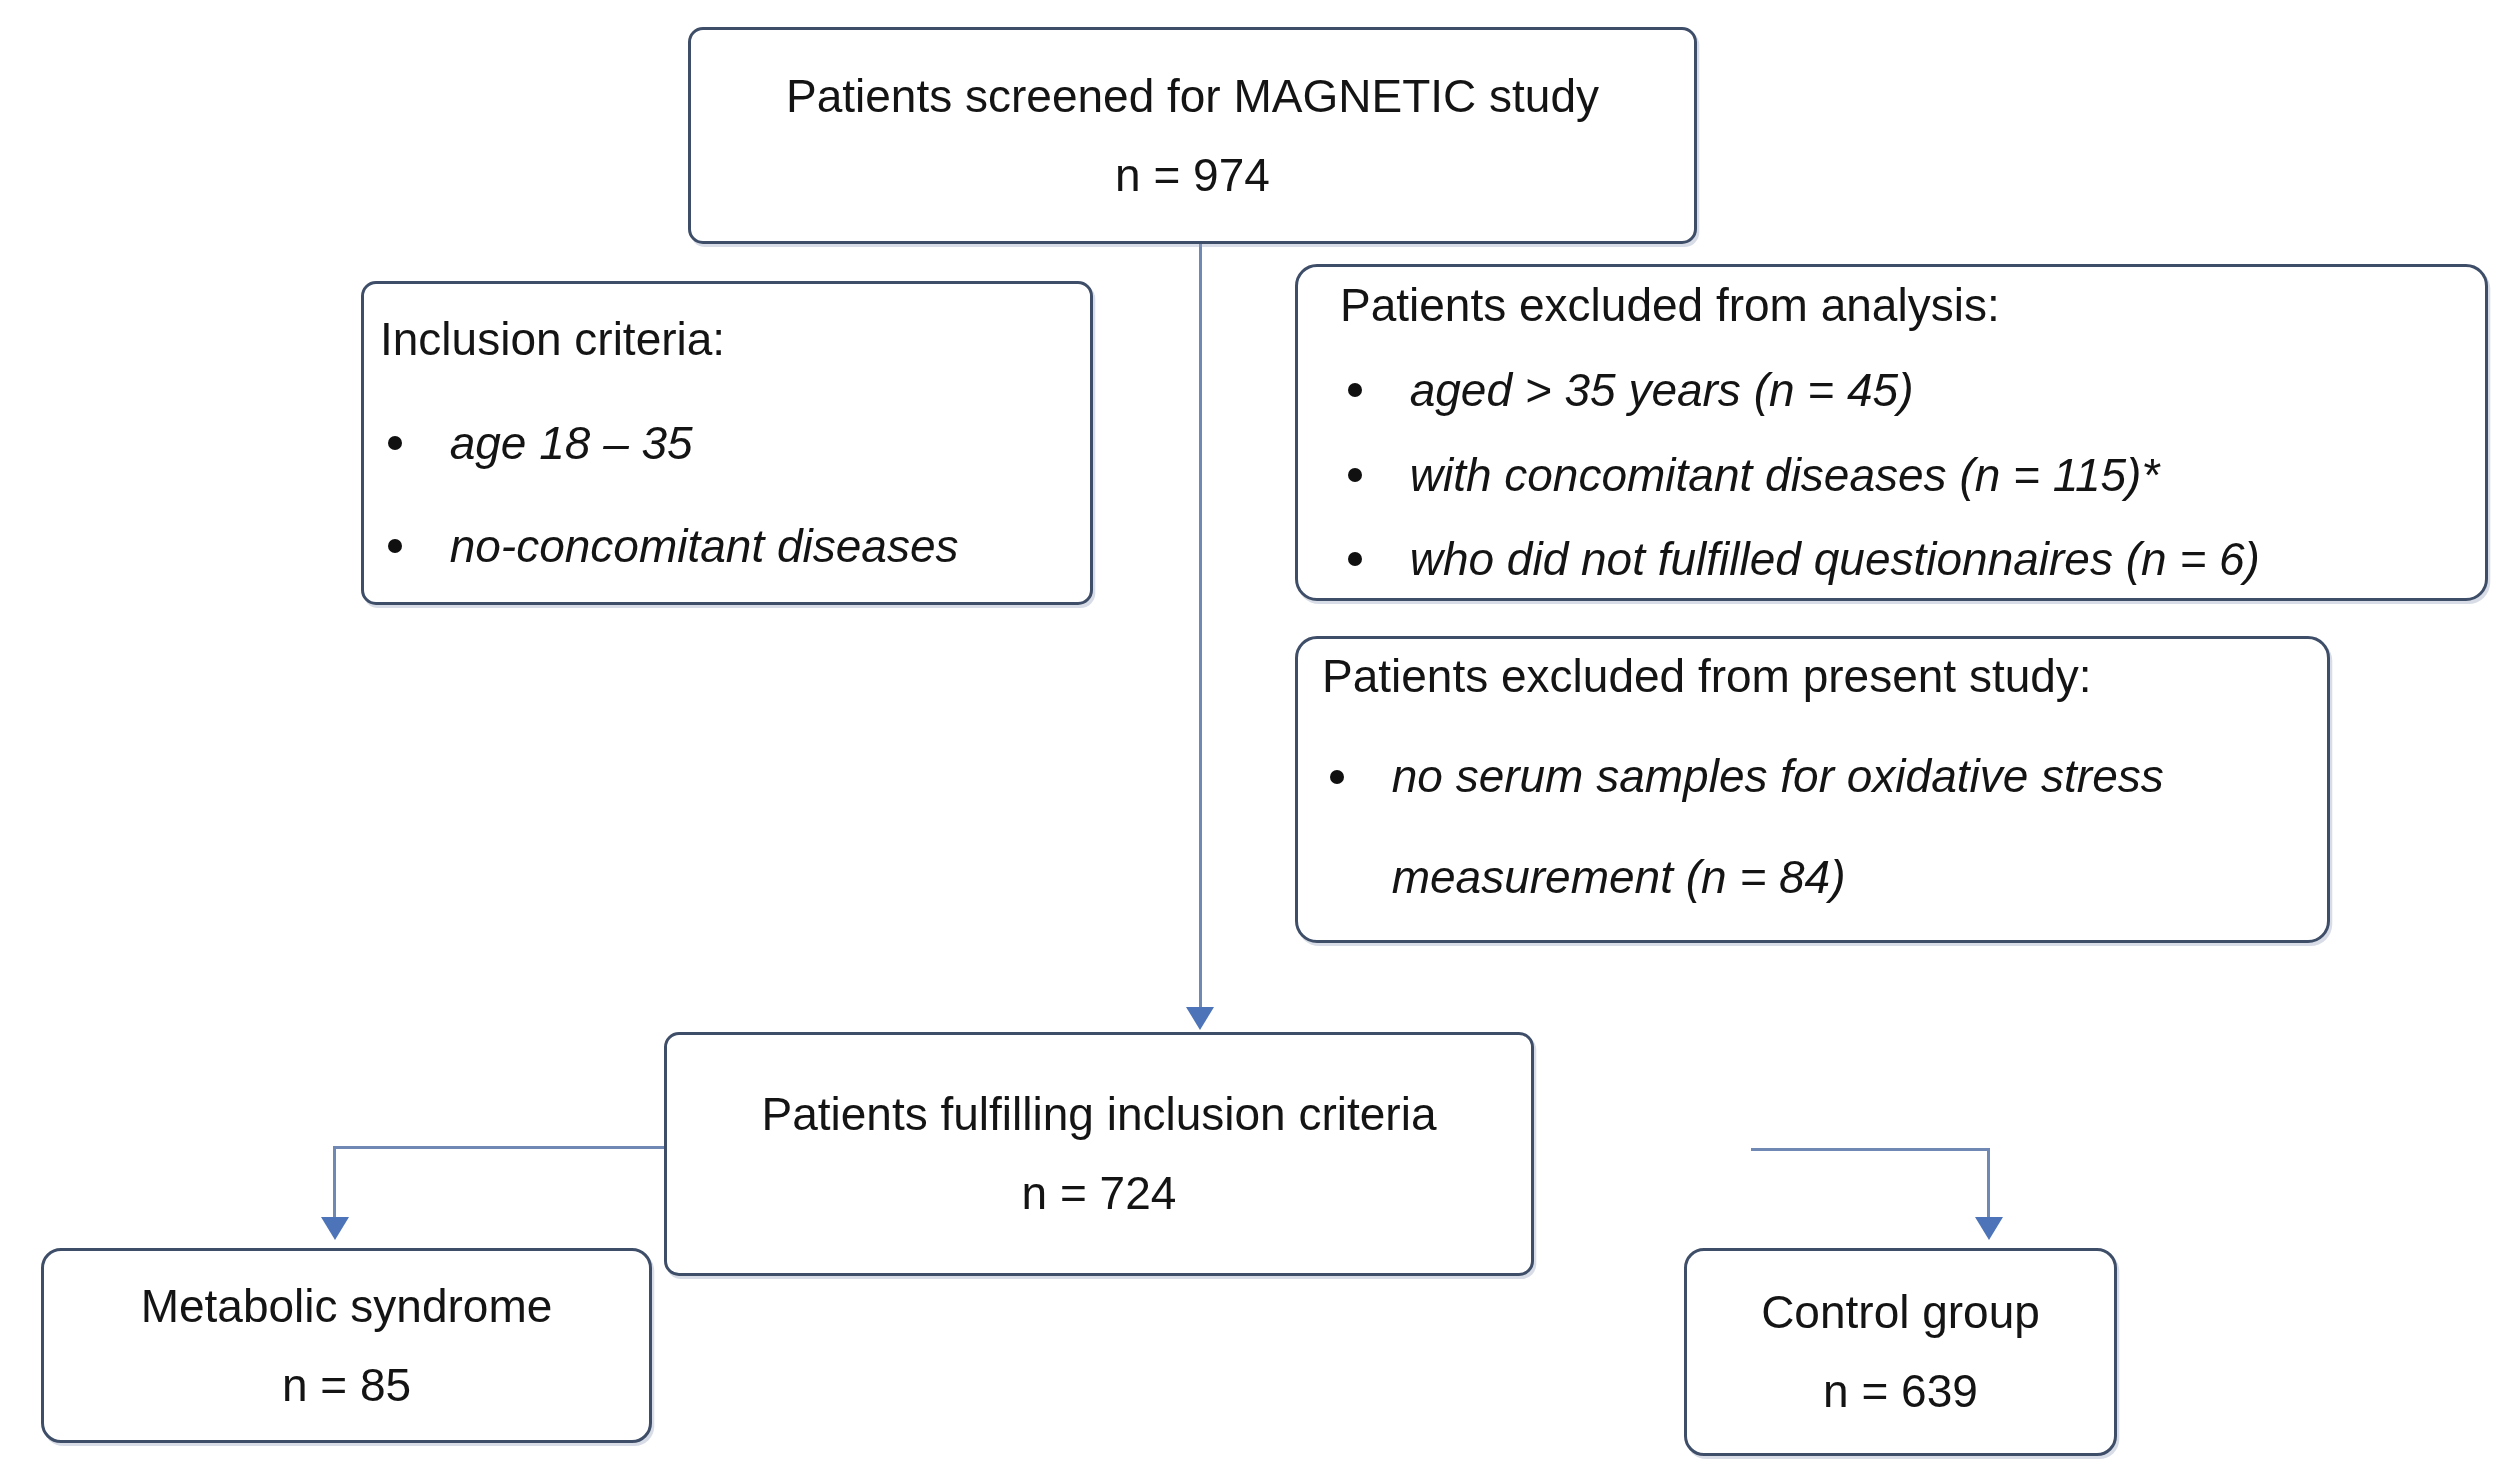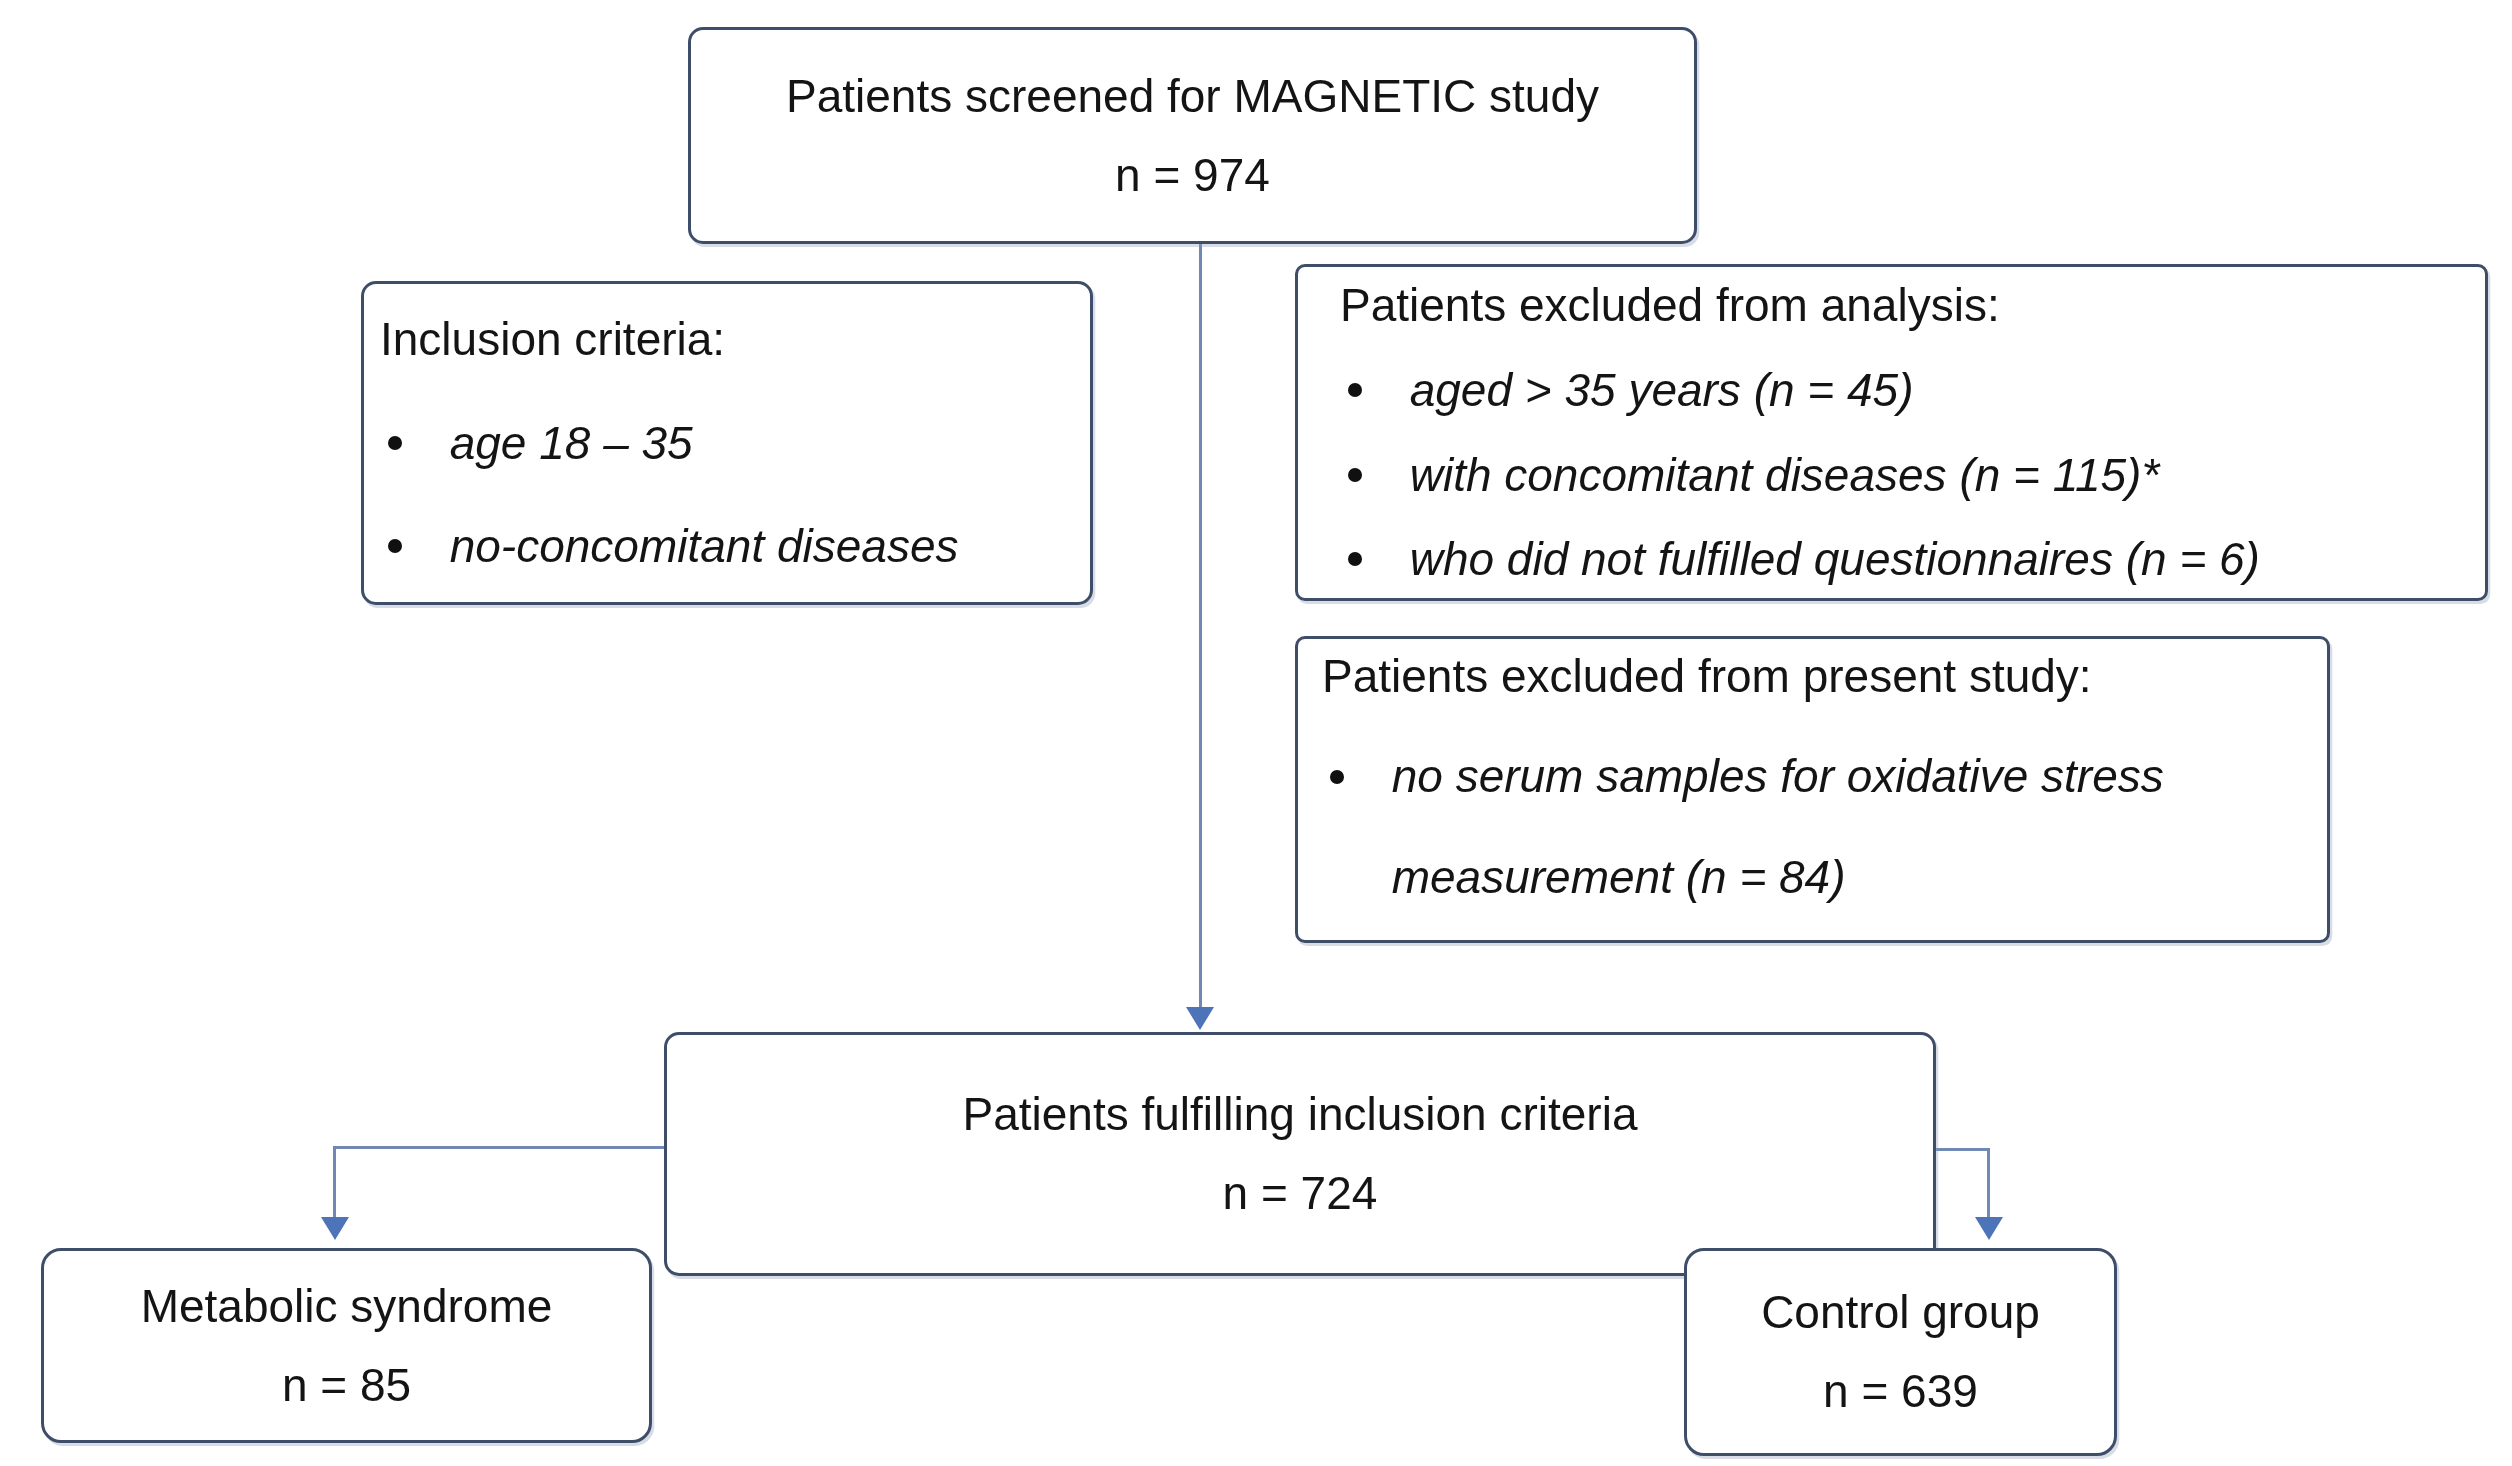--- a/index.html
+++ b/index.html
@@ -26,21 +26,21 @@
     box-shadow:2.3px 3.1px 0 rgba(140,156,184,0.35);
     display:flex;
     flex-direction:column;
     justify-content:center;
     font-size:46px;
     line-height:1.15;
   }
   .box.center{align-items:center;text-align:center;row-gap:26px;}
   .box.leftalign{align-items:stretch;text-align:left;}
   .r55{border-radius:15px;}
-  .r60{border-radius:10px;gap:36px;}
+  .r60{border-radius:22px;gap:36px;}
   .r45{border-radius:20px;}
   .bullet{display:flex;align-items:flex-start;}
   .dot{
     flex:0 0 14px;
     width:14px;height:14px;
     margin-top:19px;margin-left:7.7px;
     border-radius:50%;
     background:#101010;
   }
   .btext{padding-left:48px;font-style:italic;}
@@ -107,21 +107,21 @@
   </div>
 
   <div class="box leftalign r60 ex2-box" style="left:1295px;top:636px;width:1035px;height:307px">
     <div>Patients excluded from present study:</div>
     <div class="bullet">
       <span class="dot"></span>
       <span class="btext">no serum samples for oxidative stress measurement (n = 84)</span>
     </div>
   </div>
 
-  <div class="box center r55" style="left:664px;top:1032px;width:1272px;height:244px">
+  <div class="box center r55" style="left:664px;top:1032px;width:870px;height:244px">
     <div>Patients fulfilling inclusion criteria</div>
     <div>n = 724</div>
   </div>
 
   <div class="box center r45" style="left:41px;top:1248px;width:611px;height:195px">
     <div>Metabolic syndrome</div>
     <div>n = 85</div>
   </div>
 
   <div class="box center r45" style="left:1684px;top:1248px;width:433px;height:208px">

